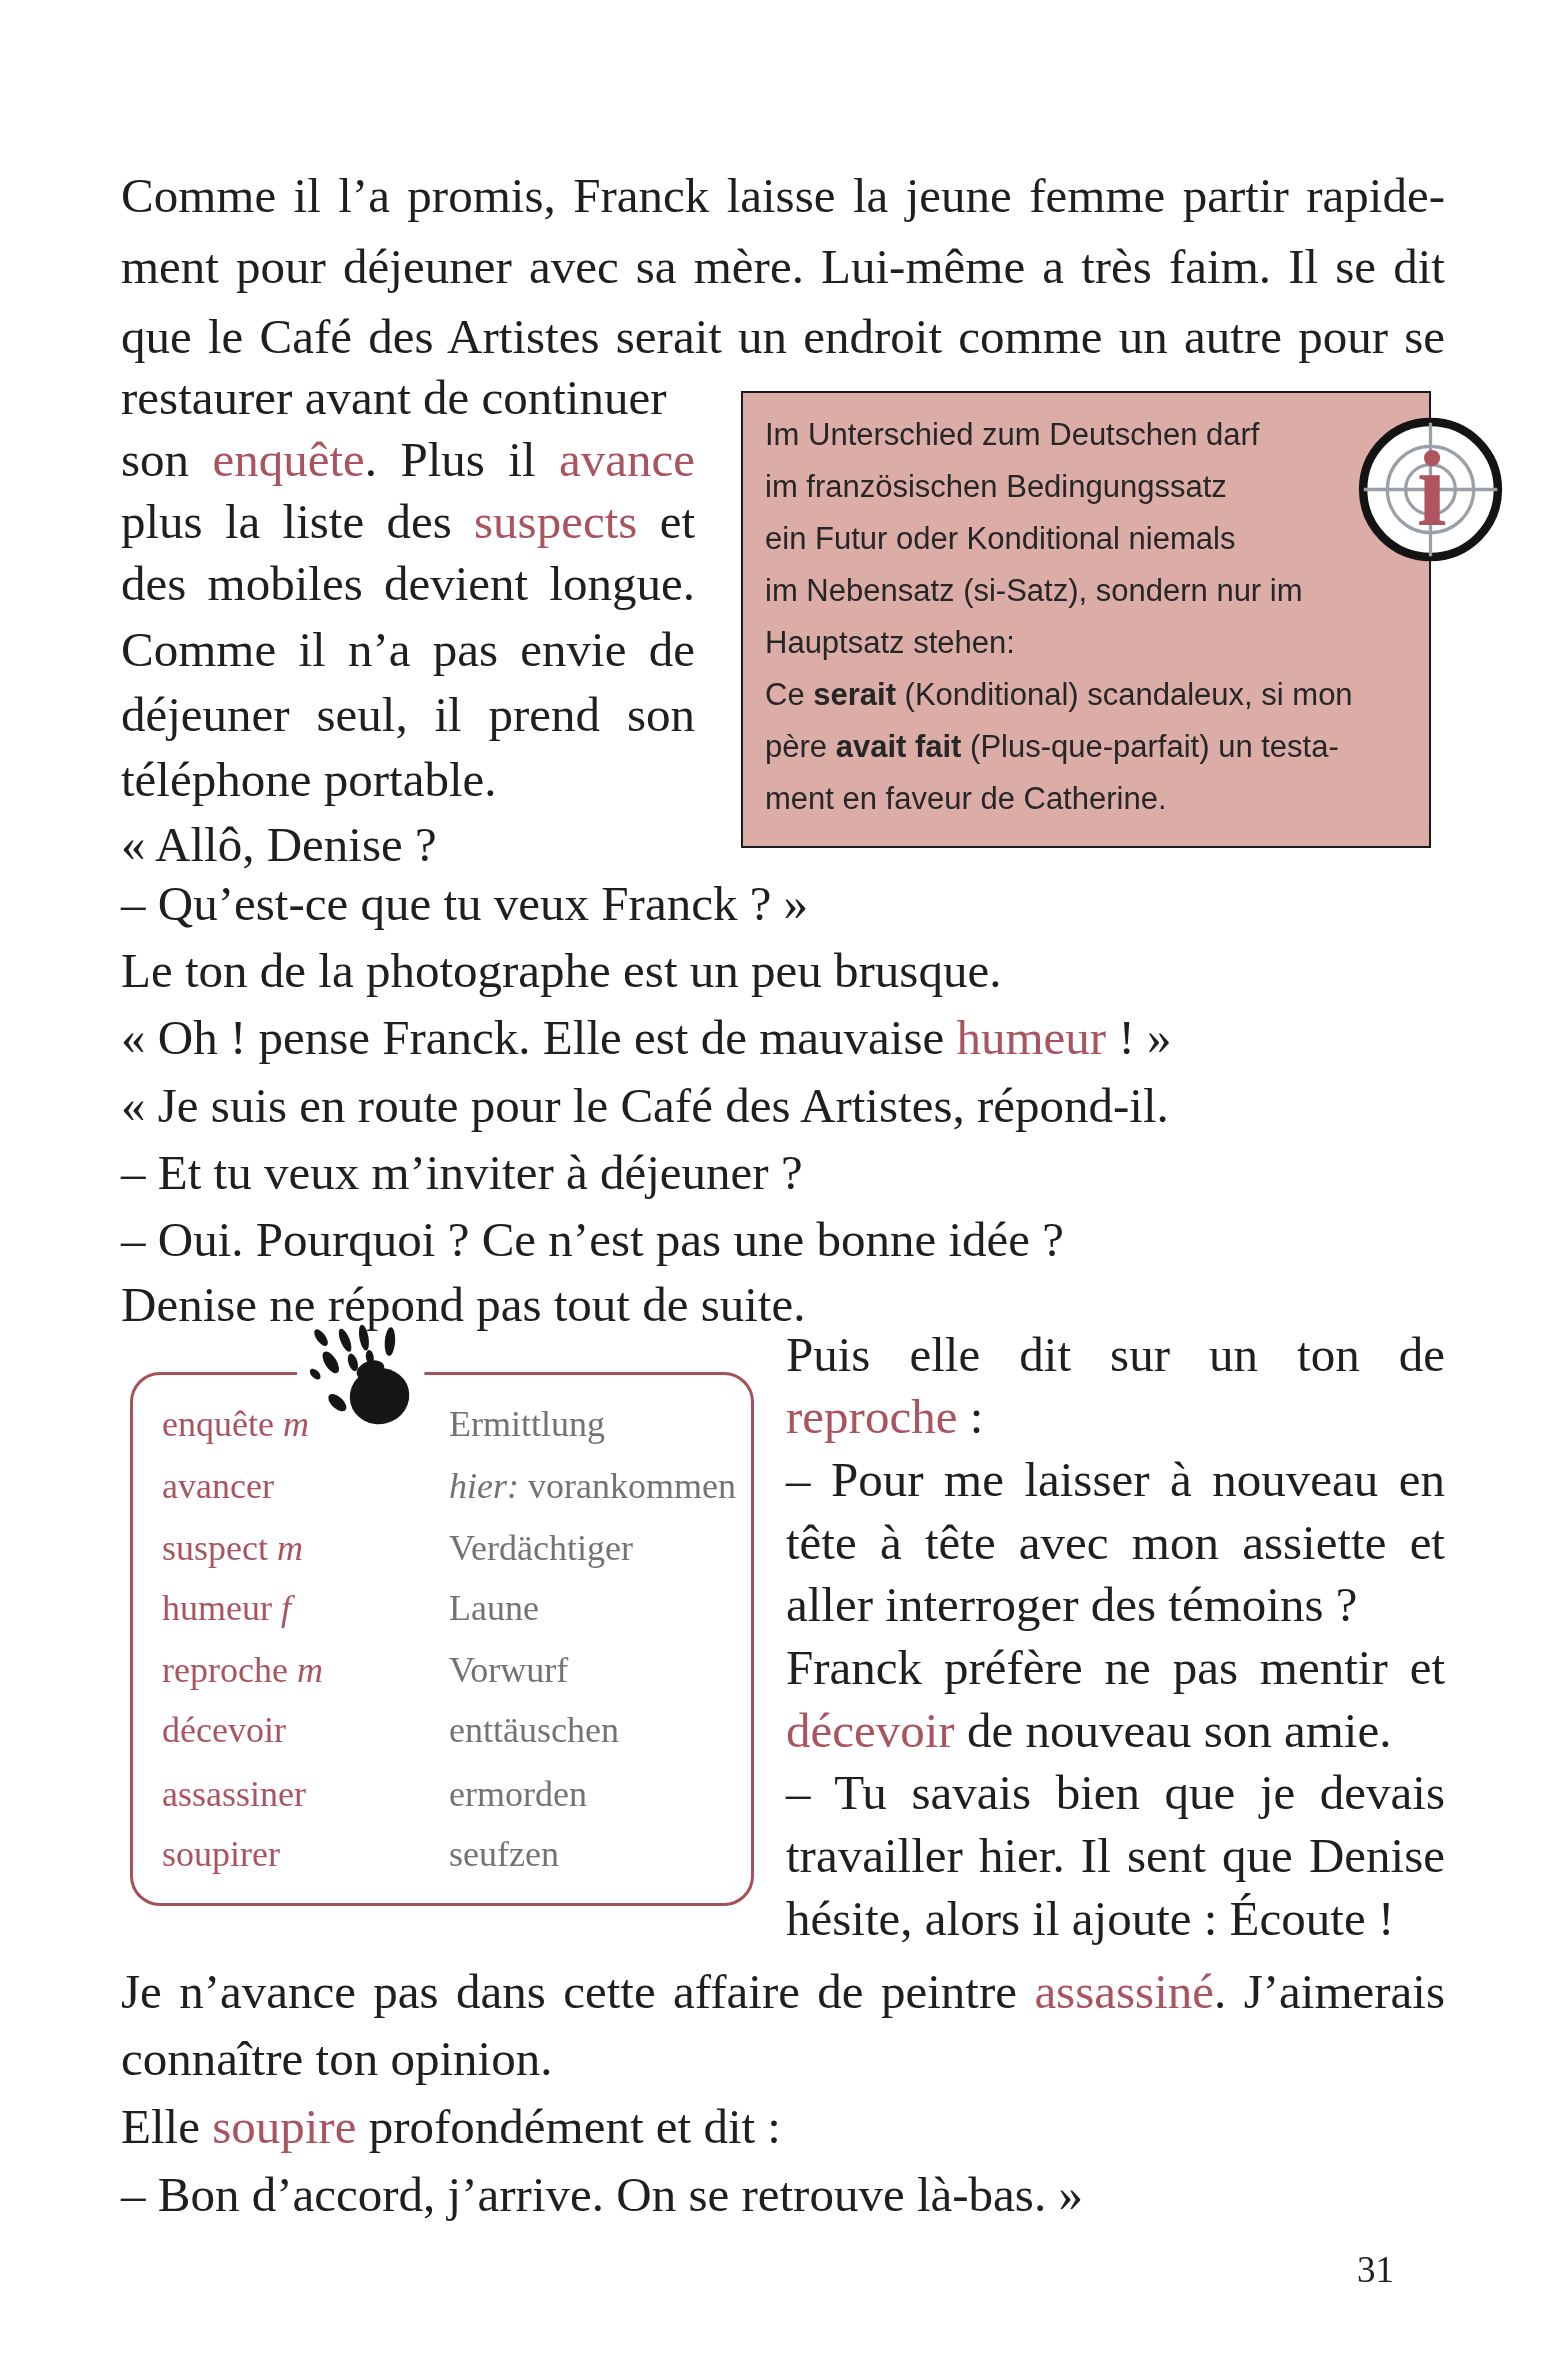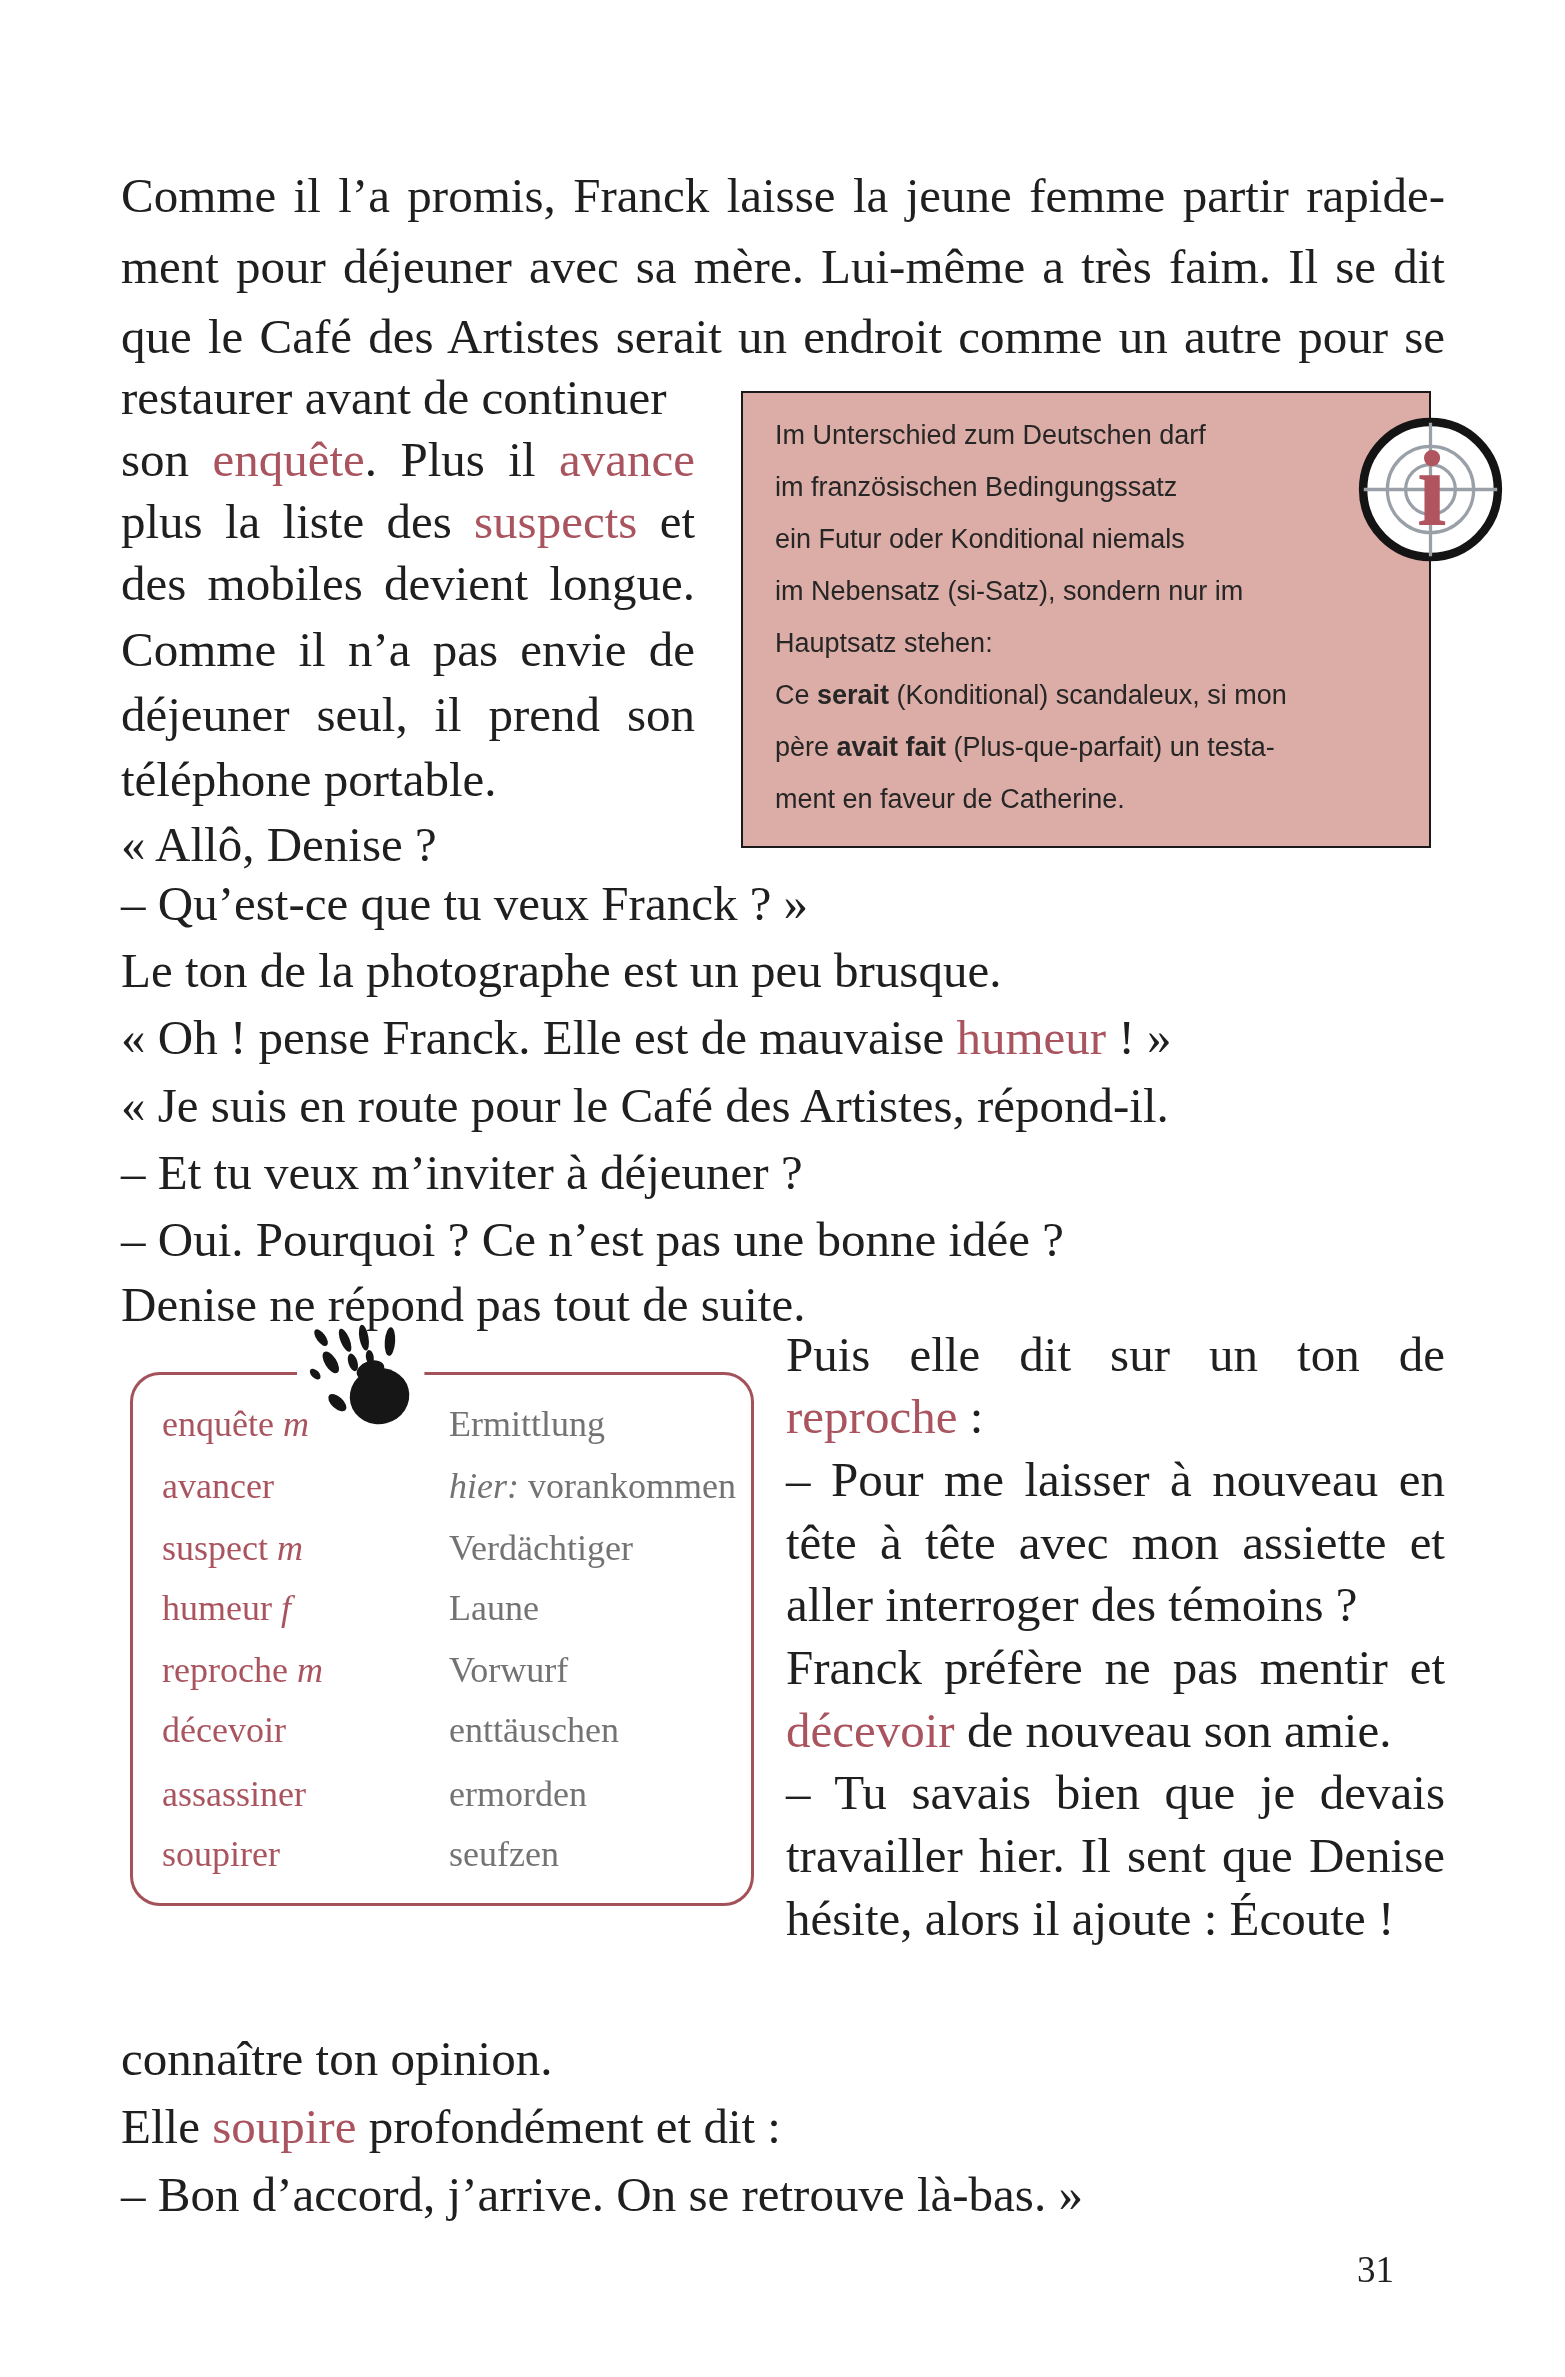--- a/index.html
+++ b/index.html
@@ -5,22 +5,22 @@
   html,body{margin:0;padding:0;background:#ffffff;}
   .page{position:relative;width:1566px;height:2377px;background:#ffffff;overflow:hidden;
         font-family:"Liberation Serif","DejaVu Serif",serif;color:var(--text,#1f1f1f);}
   .ln{position:absolute;font-size:49px;line-height:65px;white-space:nowrap;}
   .just{text-align:justify;text-align-last:justify;white-space:normal;}
   .red{color:var(--accent,#a9545e);}
   
   .infobox{position:absolute;left:741px;top:391px;width:690px;height:457px;
            background:var(--info-bg,#dcaca6);border:2.6px solid var(--info-border,#1a1a1a);
            box-sizing:border-box;padding:15.7px 0 0 22px;}
-  .ibline{font-family:"Liberation Sans","DejaVu Sans",sans-serif;font-size:27px;line-height:52px;
-          color:#262626;white-space:nowrap;margin-left:10px;}
+  .ibline{font-family:"Liberation Sans","DejaVu Sans",sans-serif;font-size:31px;line-height:52px;
+          color:#262626;white-space:nowrap;}
   .ibline b{font-weight:700;}
   .infoicon{position:absolute;left:609px;top:17.6px;width:157px;height:157px;}
   
   .vocabbox{position:absolute;left:130px;top:1372px;width:624px;height:534px;background:#ffffff;
             border:3.3px solid var(--vocab-border,#a4525a);border-radius:30px;box-sizing:border-box;}
   .vrow{position:absolute;left:29px;right:6.5px;font-size:36px;line-height:46px;white-space:nowrap;}
   .vfr{color:var(--accent,#a9545e);}
   .vg{color:var(--accent,#a9545e);font-style:italic;margin-left:9px;}
   .vde{position:absolute;left:287px;top:0;color:#737373;}
   .vde i{}
@@ -58,20 +58,21 @@
   <div class="ln" style="left:786px;top:1384px"><span class="red">reproche</span><span> :</span></div>
   <div class="ln just" style="left:786px;top:1447px;width:659px">– Pour me laisser à nouveau en</div>
   <div class="ln just" style="left:786px;top:1510px;width:659px">tête à tête avec mon assiette et</div>
   <div class="ln" style="left:786px;top:1572px">aller interroger des témoins ?</div>
   <div class="ln just" style="left:786px;top:1635px;width:659px">Franck préfère ne pas mentir et</div>
   <div class="ln" style="left:786px;top:1698px"><span class="red">décevoir</span><span> de nouveau son amie.</span></div>
   <div class="ln just" style="left:786px;top:1760px;width:659px">– Tu savais bien que je devais</div>
   <div class="ln just" style="left:786px;top:1823px;width:659px">travailler hier. Il sent que Denise</div>
   <div class="ln" style="left:786px;top:1886px">hésite, alors il ajoute : Écoute !</div>
 
+  <div class="ln just" style="left:121px;top:1959px;width:1324px"><span>Je n’avance pas dans cette affaire de peintre </span><span class="red">assassiné</span><span>. J’aimerais</span></div>
   <div class="ln" style="left:121px;top:2026px">connaître ton opinion.</div>
   <div class="ln" style="left:121px;top:2094px"><span>Elle </span><span class="red">soupire</span><span> profondément et dit :</span></div>
   <div class="ln" style="left:121px;top:2162px">– Bon d’accord, j’arrive. On se retrouve là-bas. »</div>
 
   <div class="infobox">
     <div class="ibline">Im Unterschied zum Deutschen darf</div>
     <div class="ibline">im französischen Bedingungssatz</div>
     <div class="ibline">ein Futur oder Konditional niemals</div>
     <div class="ibline">im Nebensatz (si-Satz), sondern nur im</div>
     <div class="ibline">Hauptsatz stehen:</div>

